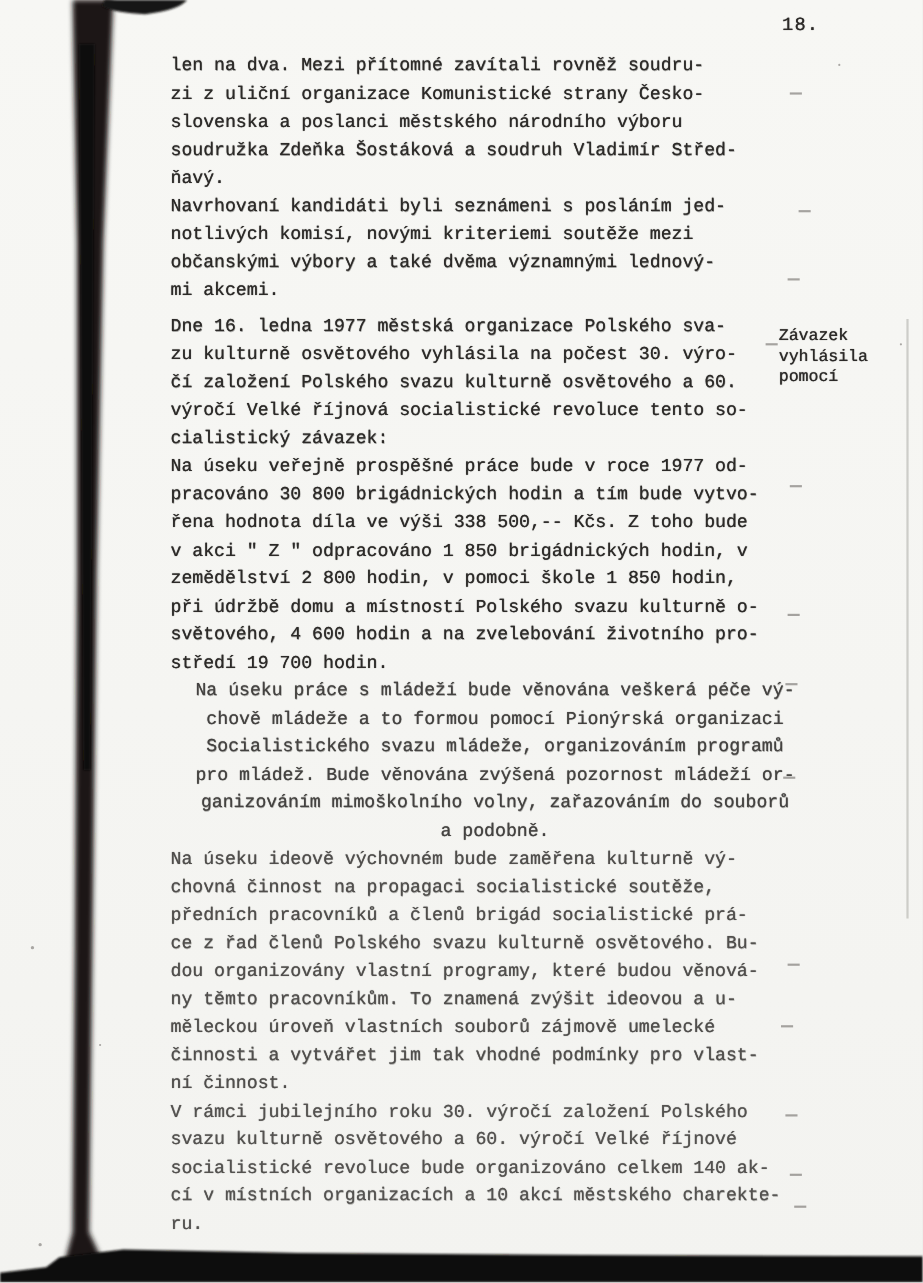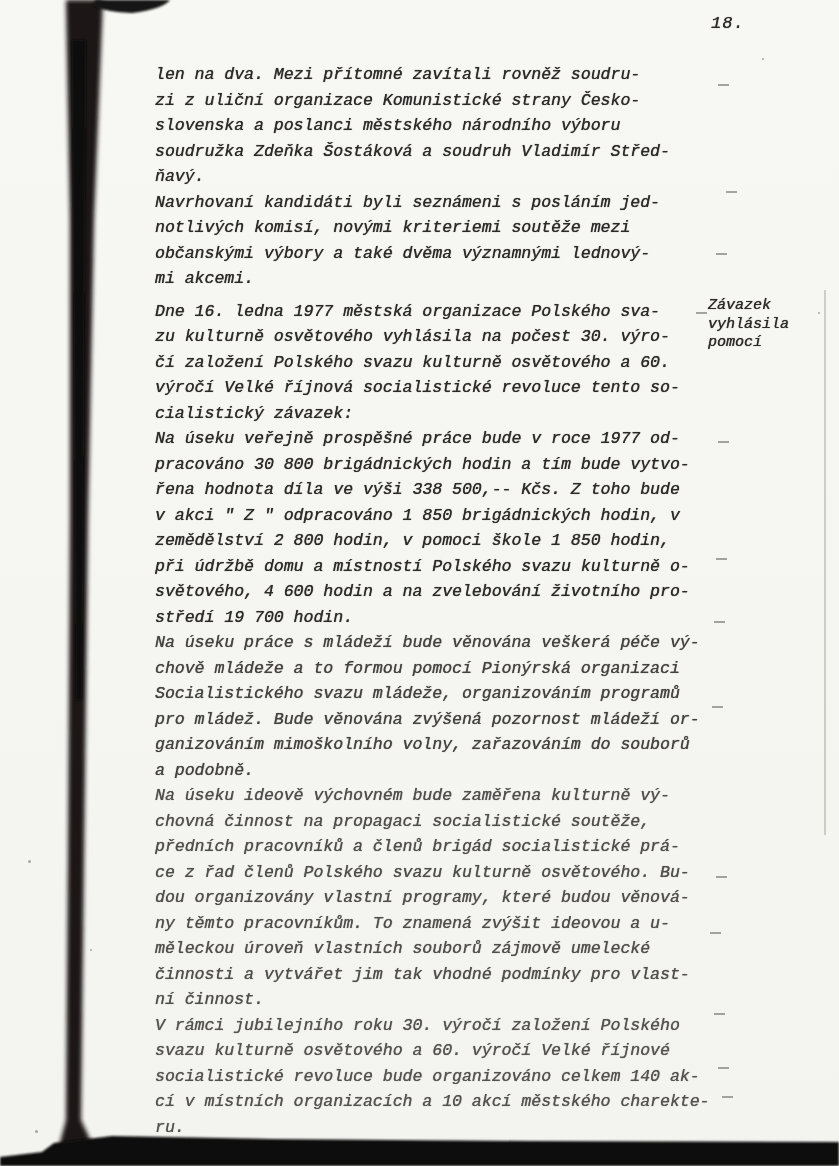--- a/index.html
+++ b/index.html
@@ -10,34 +10,33 @@
     margin:0 auto;
     background:linear-gradient(180deg,#f7f7f4 0%,#f5f5f2 55%,#f3f3f0 100%);
     overflow:hidden;
     font-family:"Liberation Mono","DejaVu Sans Mono",monospace;
   }
   .scan-overlay { position:absolute; inset:0; pointer-events:none; }
   .typewriter {
     color:#2c2a28;
     text-shadow:0 0 0.8px rgba(44,42,40,0.85), 0.4px 0.4px 0.6px rgba(44,42,40,0.35);
     filter:blur(0.3px);
-    font-style:italic;
   }
   .page-number {
     position:absolute; left:711px; top:14px;
     font-size:17px; letter-spacing:1px;
   }
   .body-text {
-    position:absolute; left:155px; top:62px; width:590px;
+    position:absolute; left:155px; top:47px; width:590px;
     font-size:16.5px; line-height:25.5px;
     white-space:pre;
   }
   .paragraph { margin:0; }
   .paragraph:nth-child(3) { margin-top:7px; }
-  .paragraph:nth-child(5) { opacity:.88; }
+  .paragraph:nth-child(5) { opacity:.88;text-align:center; }
   .paragraph:nth-child(6) { opacity:.82; }
   .paragraph:nth-child(7) { opacity:.80; }
   .text-line { height:25.5px; }
   .margin-note {
     position:absolute; left:708px; top:297px;
     font-size:15px; line-height:18.5px;
   }
   .right-edge-line {
     position:absolute; left:824px; top:290px;
     width:2px; height:545px;

